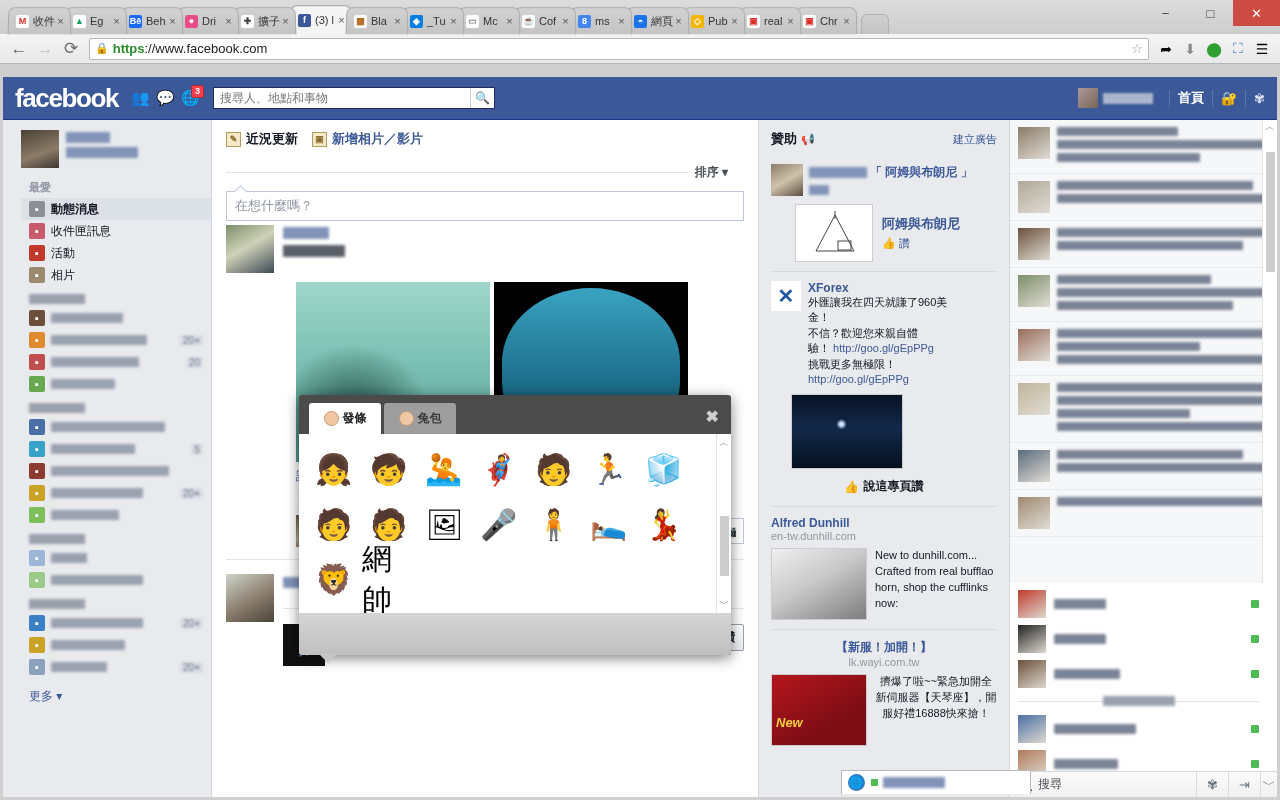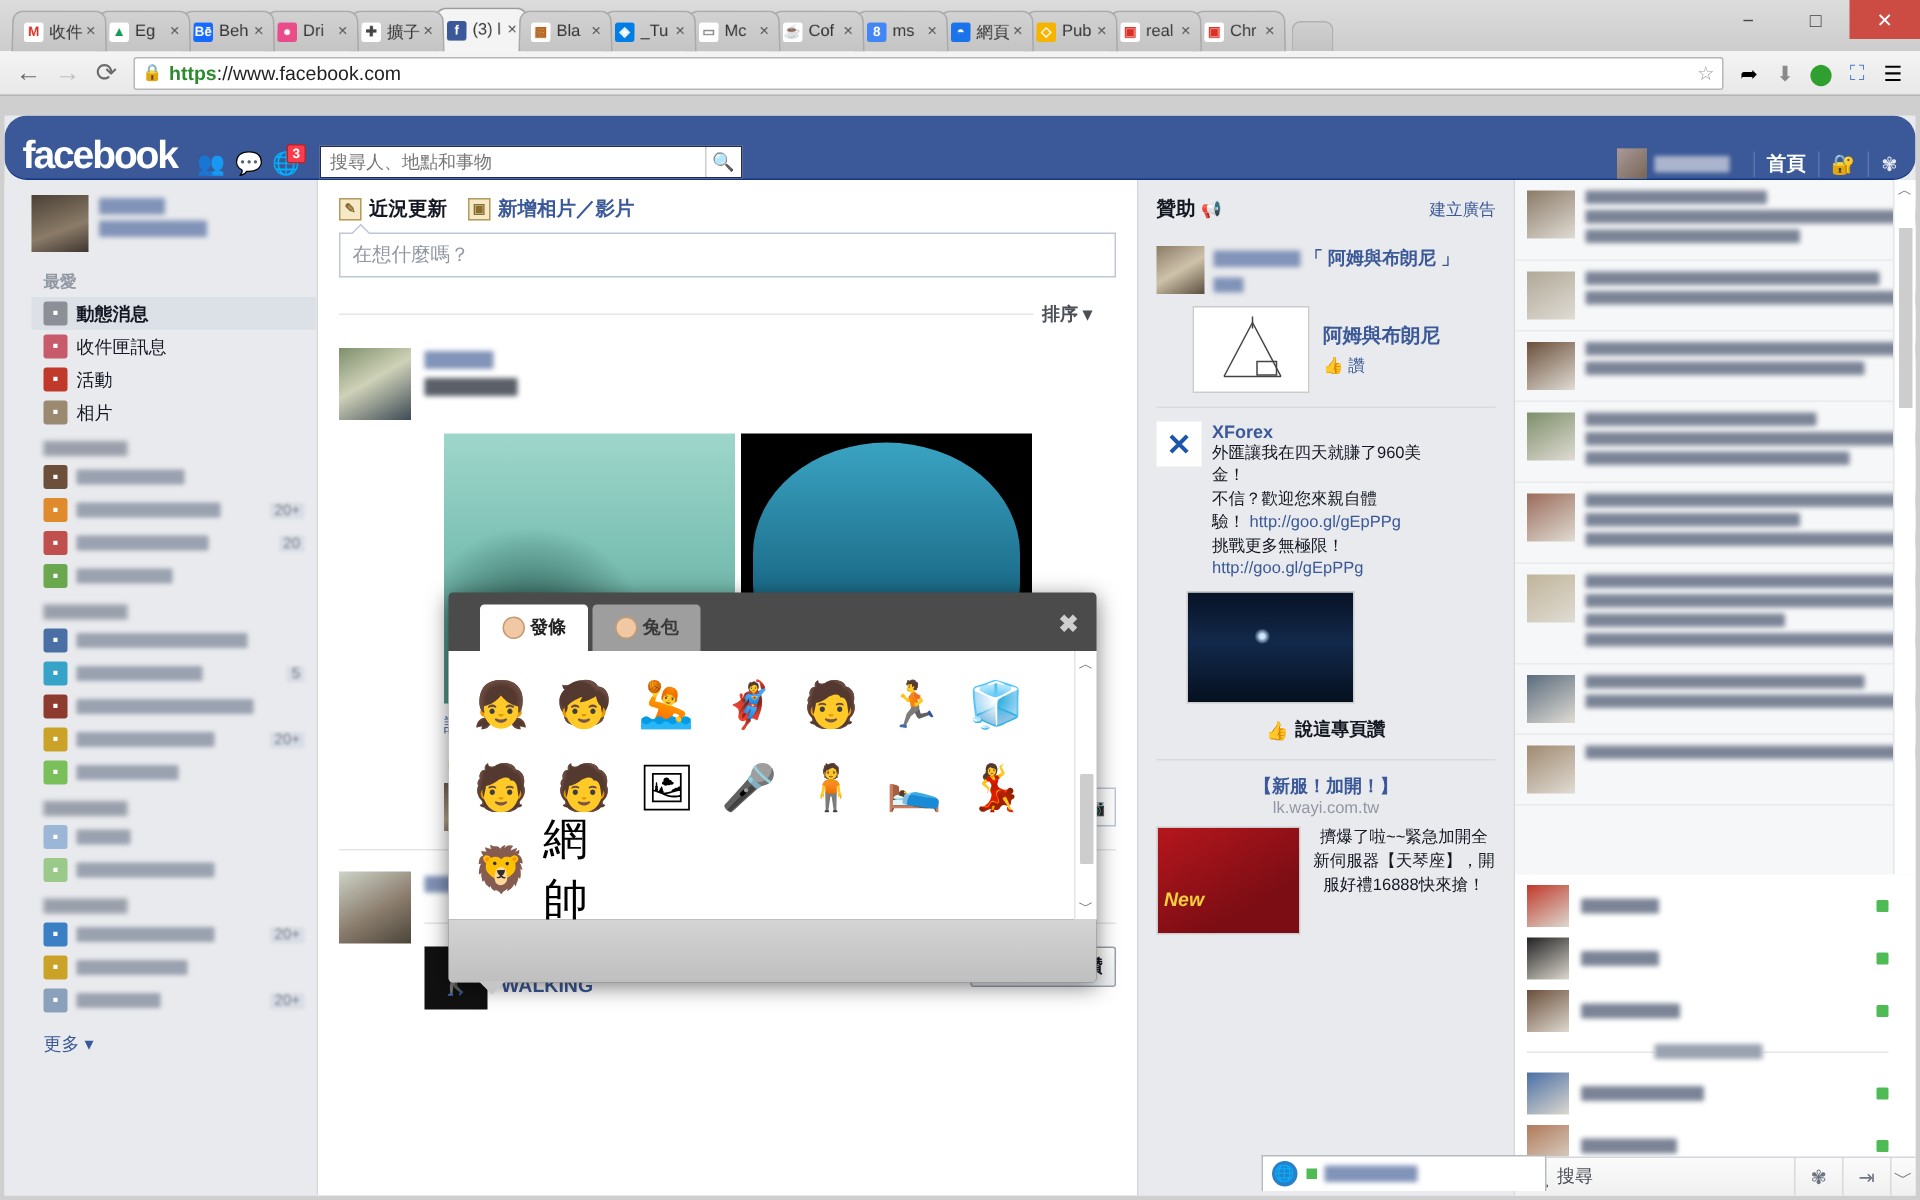--- a/index.html
+++ b/index.html
@@ -65,22 +65,22 @@
   #omnibox .url { color:#222; }
   #omnibox .url b { color:#2d8a2d; font-weight:bold; }
   #omnibox .star { margin-left:auto; color:#9a9a9a; font-size:13px; }
   .tbicon { width:24px; height:24px; display:flex; align-items:center;
     justify-content:center; font-size:14px; }
 
   
   #fbpage { position:absolute; top:77px; left:3px; right:3px; bottom:3px;
     background:#e9eaed; overflow:hidden; }
 
-  #fbbar { height:43px; background:#3b5998; display:flex; align-items:flex-end;
-    padding:0 12px; border-bottom:1px solid #133783;border-radius:15px; }
+  #fbbar { height:43px; background:#3b5998; display:flex; align-items:center;
+    padding:0 12px; border-bottom:1px solid #133783; }
   #fblogo { color:#fff; font-size:26px; font-weight:bold; letter-spacing:-1.4px;
     font-family:"Liberation Sans", sans-serif; margin-right:12px; }
   .navglyph { width:22px; height:20px; margin-right:3px; position:relative;
      color:#bcc6dd; font-size:15px; display:flex; align-items:center; justify-content:center;}
   .badge { position:absolute; top:-3px; right:-2px; background:#fa3c4c;
     color:#fff; font-size:9px; line-height:11px; padding:0 3px;
     border-radius:2px; font-weight:bold; border:1px solid #ab2a31; }
   #fbsearch { width:282px; height:22px; background:#fff; border:1px solid #1d2a5b;
     margin-left:8px; display:flex; align-items:center; padding:0 0 0 6px;
     font-size:12px; color:#777; }
@@ -191,21 +191,21 @@
   .likepagebtn { margin-left:auto; border:1px solid #9aa0ab;
      background:linear-gradient(#fff,#ebedf0); border-radius:2px;
      font-size:12px; font-weight:bold; color:#141823;
      padding:4px 8px; display:flex; align-items:center; gap:4px;
      align-self:flex-start; }
 
   
   #stickerpop { position:absolute; left:87px; top:275px; width:432px;
     background:#4b4b4b; border-radius:3px;
     box-shadow:0 3px 14px rgba(0,0,0,.5); z-index:40; }
-  #stk-tabs { height:39px; display:flex; align-items:flex-end; padding-left:21px;}
+  #stk-tabs { height:39px; display:flex; align-items:flex-end; padding-left:10px;}
   #stk-tabs .st { height:31px; width:72px; display:flex; align-items:center;
      justify-content:center; gap:4px; border-radius:3px 3px 0 0;
      font-size:12px; font-weight:bold; }
   #stk-tabs .st.on { background:#fff; color:#222; }
   #stk-tabs .st.off { background:#9e9e9e; color:#3a3a3a; }
   #stk-tabs .st .f { width:15px;height:15px;border-radius:50%;
      background:#f0c9a4; border:1px solid #c59a72; }
   #stk-close { margin-left:auto; color:#cfcfcf; font-size:16px;
      padding:0 12px 8px 0; font-weight:bold; }
   #stk-grid { background:#fff; padding:8px 4px 6px 8px; display:flex;
@@ -539,28 +539,28 @@
           <div class="ct on">
             <span class="ci">✎</span>
             <span>近況更新</span>
           </div>
           <div class="ct off">
             <span class="ci">▣</span>
             <span>新增相片／影片</span>
           </div>
         </div>
 
-        <div id="composer-box">
-          <span>在想什麼嗎？</span>
-        </div>
-
         <div id="sortrow">
           <div class="ln"></div>
           <div class="lbl"><span>排序</span> <span>▾</span></div>
           <div style="width:10px;"></div>
+        </div>
+
+        <div id="composer-box">
+          <span>在想什麼嗎？</span>
         </div>
 
         <div class="post">
           <div class="phead">
             <div class="pav a1"></div>
             <div>
               <div class="blurtxt" style="width:46px;height:12px;margin-top:2px;"></div>
               <div class="ptext blurtxt" style="width:62px;height:12px;margin-top:6px;background:#5a5f68;"></div>
             </div>
           </div>
@@ -700,20 +700,28 @@
               <div class="body" style="color:#3b5998;">http://goo.gl/gEpPPg</div>
             </div>
           </div>
           <div class="adimg" id="xfimg"></div>
           <div class="likepage-inline">
             <span>👍</span>
             <span>說這專頁讚</span>
           </div>
         </div>
 
+        <div class="ad">
+          <div class="title">Alfred Dunhill</div>
+          <div class="dom">en-tw.dunhill.com</div>
+          <div class="ad2">
+            <div class="im" id="dunimg"></div>
+            <div class="tx">New to dunhill.com... Crafted from real bufflao horn, shop the cufflinks now:</div>
+          </div>
+        </div>
 
         <div class="ad" style="border-bottom:none;text-align:center;">
           <div class="title">【新服！加開！】</div>
           <div class="dom">lk.wayi.com.tw</div>
           <div class="ad2">
             <div class="im" id="gameimg">
               <span style="position:absolute;left:4px;top:40px;color:#f3d03e;font-weight:bold;font-style:italic;font-size:13px;">New</span>
             </div>
             <div class="tx">擠爆了啦~~緊急加開全新伺服器【天琴座】，開服好禮16888快來搶！</div>
           </div>

